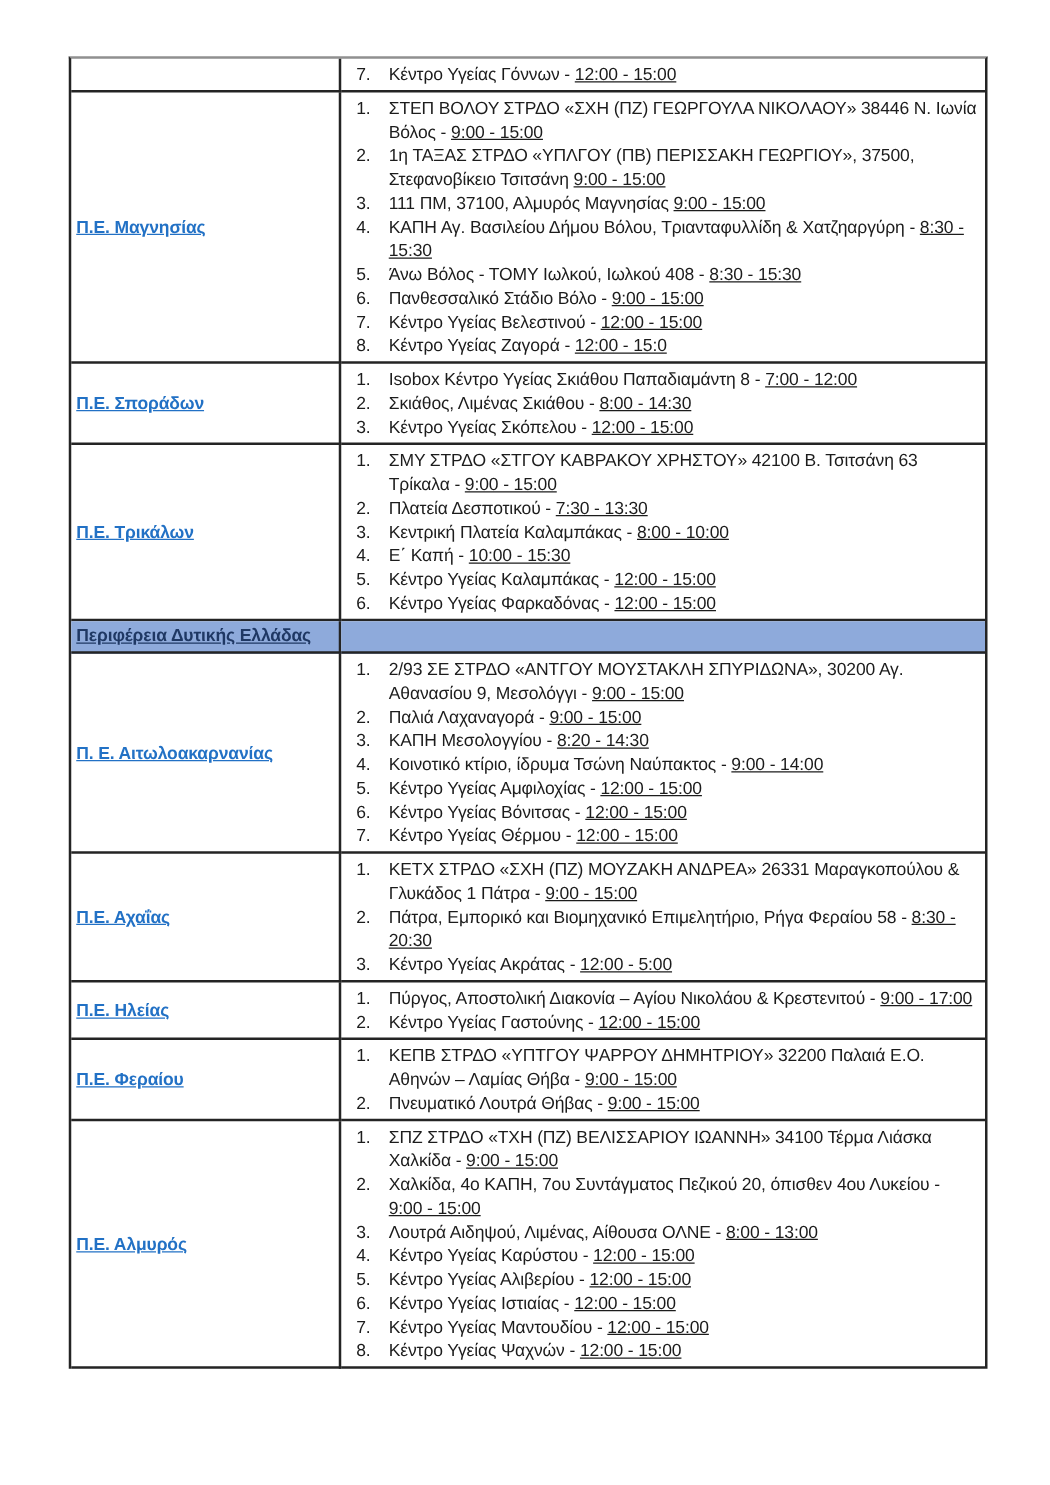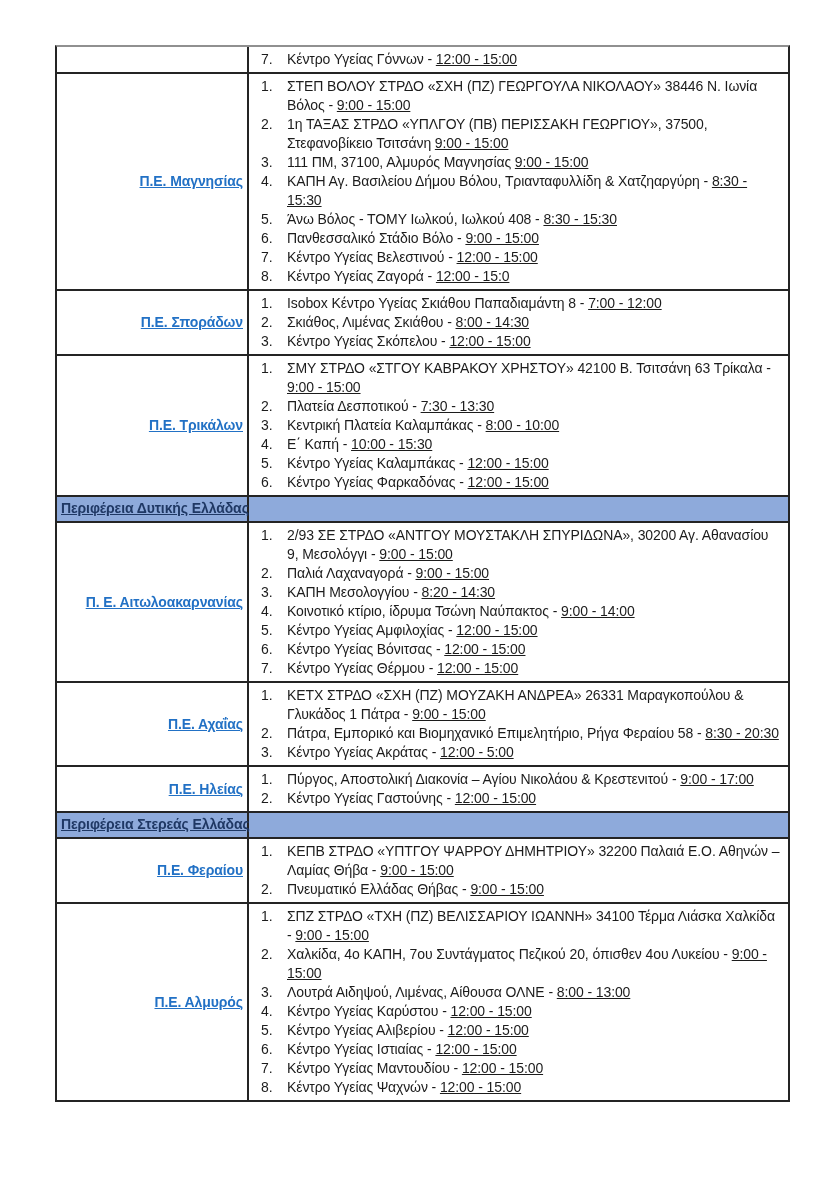--- a/index.html
+++ b/index.html
@@ -22,21 +22,21 @@
   .page{position:relative;width:840px;height:1188px;overflow:hidden;background:var(--page-bg);}
   .table{
     position:absolute;left:55px;top:45px;width:735px;
     display:table;table-layout:fixed;border-collapse:separate;border-spacing:0;
     border-left:2px solid var(--border-dark);
     border-right:2px solid var(--border-dark);
     border-top:2px solid var(--border-gray);
   }
   .trow{display:table-row;}
   .lcell{
-    display:table-cell;width:192px;vertical-align:middle;text-align:right;
+    display:table-cell;width:216px;vertical-align:middle;text-align:left;
     border-right:2px solid var(--border-dark);
     border-bottom:2px solid var(--border-dark);
     padding:2px 4px;
   }
   .rcell{
     display:table-cell;vertical-align:top;
     border-bottom:2px solid var(--border-dark);
     padding:3px 6px 3px 12px;
   }
   .hdr .lcell,.hdr .rcell{background:var(--band-bg);}
@@ -225,35 +225,31 @@
               <span class="num">1.</span>
               <span class="itext"><span class="desc">Πύργος, Αποστολική Διακονία – Αγίου Νικολάου &amp; Κρεστενιτού - </span><span class="time">9:00 - 17:00</span></span>
             </div>
             <div class="item">
               <span class="num">2.</span>
               <span class="itext"><span class="desc">Κέντρο Υγείας Γαστούνης - </span><span class="time">12:00 - 15:00</span></span>
             </div>
           </div>
         </div>
       </div>
-      <div class="trow hdr">
-        <div class="lcell"><span class="hlabel">Περιφέρεια Στερεάς Ελλάδας</span></div>
-        <div class="rcell"></div>
-      </div>
       <div class="trow">
         <div class="lcell"><span class="rlink">Π.Ε. Φεραίου</span></div>
         <div class="rcell">
           <div class="ilist">
             <div class="item">
               <span class="num">1.</span>
               <span class="itext"><span class="desc">ΚΕΠΒ ΣΤΡΔΟ «ΥΠΤΓΟΥ ΨΑΡΡΟΥ ΔΗΜΗΤΡΙΟΥ» 32200 Παλαιά Ε.Ο. Αθηνών – Λαμίας Θήβα - </span><span class="time">9:00 - 15:00</span></span>
             </div>
             <div class="item">
               <span class="num">2.</span>
-              <span class="itext"><span class="desc">Πνευματικό Ελλάδας Θήβας - </span><span class="time">9:00 - 15:00</span></span>
+              <span class="itext"><span class="desc">Πνευματικό Λουτρά Θήβας - </span><span class="time">9:00 - 15:00</span></span>
             </div>
           </div>
         </div>
       </div>
       <div class="trow">
         <div class="lcell"><span class="rlink">Π.Ε. Αλμυρός</span></div>
         <div class="rcell">
           <div class="ilist">
             <div class="item">
               <span class="num">1.</span>

